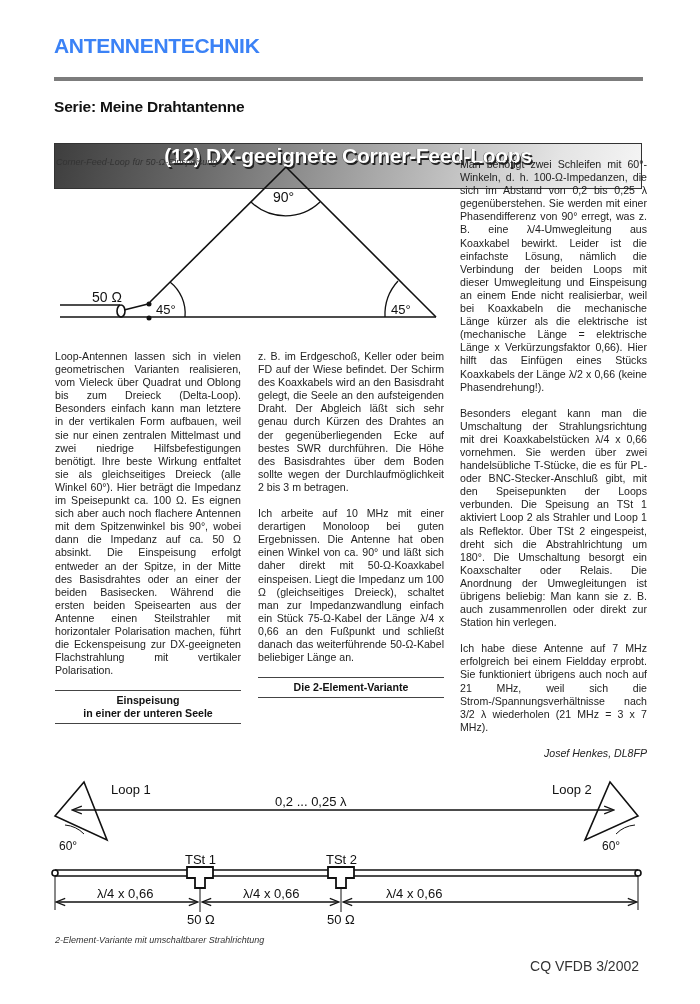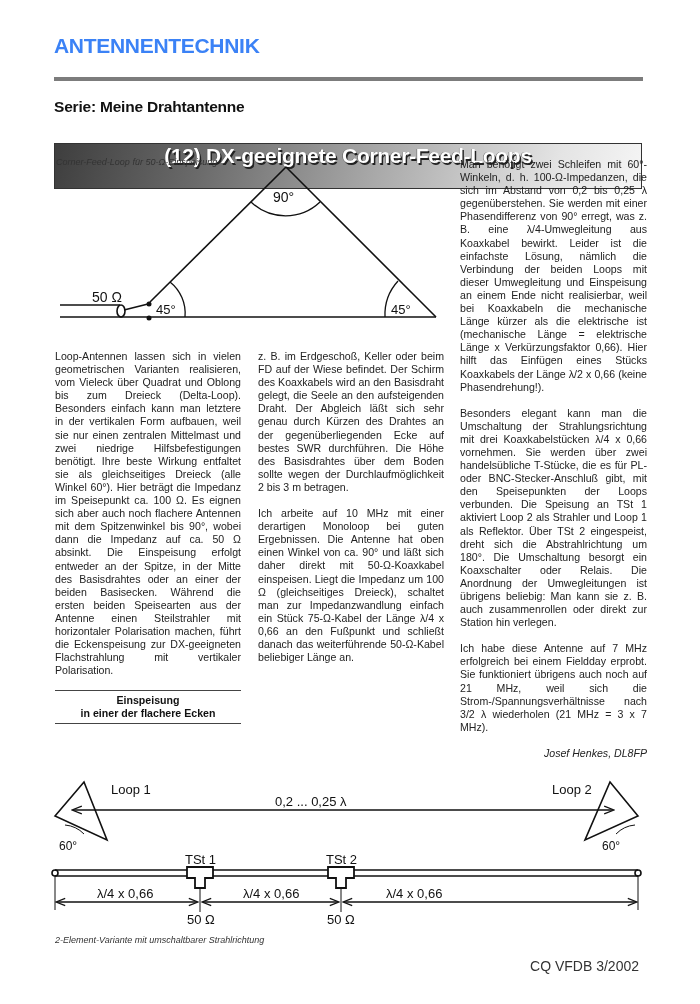--- a/index.html
+++ b/index.html
@@ -60,27 +60,28 @@
   <text x="233" y="52" font-size="14">90°</text>
   <text x="116" y="164" font-size="13">45°</text>
   <text x="351" y="164" font-size="13">45°</text>
   <text x="52" y="152" font-size="14">50 Ω</text>
 </svg>
 
 <div class="abs col" style="left:55px; top:350px; width:186px;">
   <p>Loop-Antennen lassen sich in vielen geometrischen Varianten realisieren, vom Vieleck über Quadrat und Oblong bis zum Dreieck (Delta-Loop). Besonders einfach kann man letztere in der vertikalen Form aufbauen, weil sie nur einen zentralen Mittelmast und zwei niedrige Hilfsbefestigungen benötigt. Ihre beste Wirkung entfaltet sie als gleichseitiges Dreieck (alle Winkel 60°). Hier beträgt die Impedanz im Speisepunkt ca. 100 Ω. Es eignen sich aber auch noch flachere Antennen mit dem Spitzenwinkel bis 90°, wobei dann die Impedanz auf ca. 50 Ω absinkt. Die Einspeisung erfolgt entweder an der Spitze, in der Mitte des Basisdrahtes oder an einer der beiden Basisecken. Während die ersten beiden Speisearten aus der Antenne einen Steilstrahler mit horizontaler Polarisation machen, führt die Eckenspeisung zur DX-geeigneten Flachstrahlung mit vertikaler Polarisation.</p>
   <div class="subhead">
     <div>Einspeisung</div>
-    <div>in einer der flachere Ecken</div>
+    <div>in einer der unteren Seele</div>
   </div>
 </div>
 
 <div class="abs col" style="left:258px; top:350px; width:186px;">
   <p>z. B. im Erdgeschoß, Keller oder beim FD auf der Wiese befindet. Der Schirm des Koaxkabels wird an den Basisdraht gelegt, die Seele an den aufsteigenden Draht. Der Abgleich läßt sich sehr genau durch Kürzen des Drahtes an der gegenüberliegenden Ecke auf bestes SWR durchführen. Die Höhe des Basisdrahtes über dem Boden sollte wegen der Durchlaufmöglichkeit 2 bis 3 m betragen.</p>
   <p>Ich arbeite auf 10 MHz mit einer derartigen Monoloop bei guten Ergebnissen. Die Antenne hat oben einen Winkel von ca. 90° und läßt sich daher direkt mit 50-Ω-Koaxkabel einspeisen. Liegt die Impedanz um 100 Ω (gleichseitiges Dreieck), schaltet man zur Impedanzwandlung einfach ein Stück 75-Ω-Kabel der Länge λ/4 x 0,66 an den Fußpunkt und schließt danach das weiterführende 50-Ω-Kabel beliebiger Länge an.</p>
+  <div class="subhead" style="margin-top:12px;">Die 2-Element-Variante</div>
 </div>
 
 <div class="abs col" style="left:460px; top:158px; width:187px;">
   <p>Man benötigt zwei Schleifen mit 60°-Winkeln, d. h. 100-Ω-Impedanzen, die sich im Abstand von 0,2 bis 0,25 λ gegenüberstehen. Sie werden mit einer Phasendifferenz von 90° erregt, was z. B. eine λ/4-Umwegleitung aus Koaxkabel bewirkt. Leider ist die einfachste Lösung, nämlich die Verbindung der beiden Loops mit dieser Umwegleitung und Einspeisung an einem Ende nicht realisierbar, weil bei Koaxkabeln die mechanische Länge kürzer als die elektrische ist (mechanische Länge = elektrische Länge x Verkürzungsfaktor 0,66). Hier hilft das Einfügen eines Stücks Koaxkabels der Länge λ/2 x 0,66 (keine Phasendrehung!).</p>
   <p>Besonders elegant kann man die Umschaltung der Strahlungsrichtung mit drei Koaxkabelstücken λ/4 x 0,66 vornehmen. Sie werden über zwei handelsübliche T-Stücke, die es für PL- oder BNC-Stecker-Anschluß gibt, mit den Speisepunkten der Loops verbunden. Die Speisung an TSt 1 aktiviert Loop 2 als Strahler und Loop 1 als Reflektor. Über TSt 2 eingespeist, dreht sich die Abstrahlrichtung um 180°. Die Umschaltung besorgt ein Koaxschalter oder Relais. Die Anordnung der Umwegleitungen ist übrigens beliebig: Man kann sie z. B. auch zusammenrollen oder direkt zur Station hin verlegen.</p>
   <p>Ich habe diese Antenne auf 7 MHz erfolgreich bei einem Fieldday erprobt. Sie funktioniert übrigens auch noch auf 21 MHz, weil sich die Strom-/Spannungsverhältnisse nach 3/2 λ wiederholen (21 MHz = 3 x 7 MHz).</p>
   <p class="author">Josef Henkes, DL8FP</p>
 </div>
 
 <svg class="abs" style="left:40px; top:770px;" width="640" height="160">

